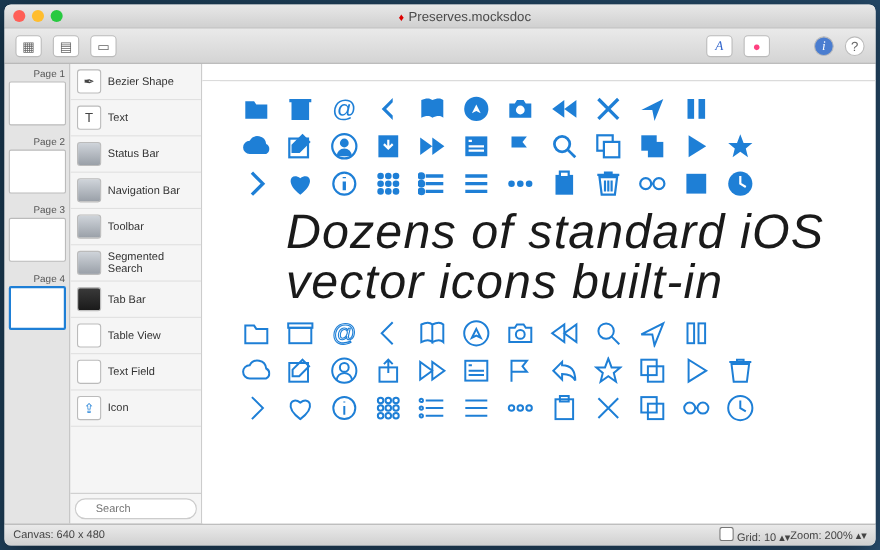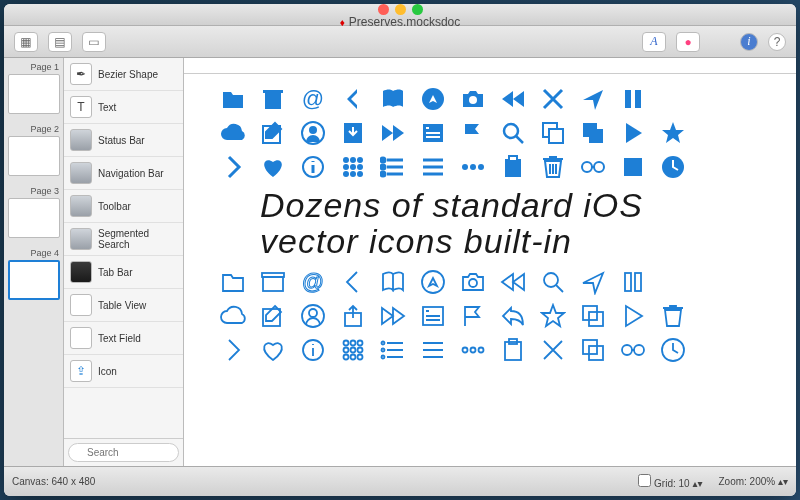--- a/index.html
+++ b/index.html
@@ -1,18 +1,18 @@
 <!DOCTYPE html>
 <html><head>
 <meta charset="utf-8">
 <style>
 * { margin: 0; padding: 0; box-sizing: border-box; }
 body { width: 800px; height: 500px; font-family: -apple-system, "Helvetica Neue", sans-serif; font-size: 11px; background: linear-gradient(135deg, #1a3a52, #2c5478); overflow: hidden; }
 .window { position: absolute; top: 4px; left: 4px; right: 4px; bottom: 4px; background: #f0f0f0; border-radius: 6px; box-shadow: 0 8px 30px rgba(0,0,0,0.5); display: flex; flex-direction: column; overflow: hidden; }
-.titlebar { height: 22px; background: linear-gradient(#e8e8e8, #d0d0d0); display: flex; align-items: center; padding: 0 8px; border-bottom: 1px solid #b0b0b0; flex-direction: column; }
+.titlebar { height: 22px; background: linear-gradient(#e8e8e8, #d0d0d0); display: flex; align-items: center; padding: 0 8px; border-bottom: 1px solid #b0b0b0; }
 .traffic { display: flex; gap: 6px; }
 .tl { width: 11px; height: 11px; border-radius: 50%; }
 .tl-close { background: #ff5f57; }
 .tl-min { background: #ffbd2e; }
 .tl-max { background: #28c940; }
 .title { flex: 1; text-align: center; font-size: 12px; color: #4a4a4a; }
 .title::before { content: "♦"; color: #d00; margin-right: 4px; font-size: 10px; }
 .toolbar { height: 32px; background: linear-gradient(#eaeaea, #d4d4d4); border-bottom: 1px solid #aaa; display: flex; align-items: center; padding: 0 10px; gap: 10px; }
 .toolbar .tbtn { width: 24px; height: 20px; border: 1px solid #bbb; border-radius: 4px; background: #fff; display: inline-flex; align-items: center; justify-content: center; color: #666; font-size: 12px; }
 .toolbar .spacer { flex: 1; }
@@ -30,22 +30,22 @@
 .lib-name { font-size: 10px; color: #333; line-height: 1.1; }
 .search { padding: 4px; border-top: 1px solid #ccc; }
 .search input { width: 100%; padding: 3px 6px 3px 18px; border: 1px solid #ccc; border-radius: 10px; font-size: 10px; }
 .canvas-area { flex: 1; display: flex; flex-direction: column; background: #fafafa; }
 .rulers-h { height: 16px; background: #fff; border-bottom: 1px solid #ccc; }
 .canvas { flex: 1; background: #fff; position: relative; padding: 12px 20px; overflow: hidden; border-left: 16px solid #fff; }
 .icon-row { display: flex; gap: 14px; margin-bottom: 8px; }
 .icon-row svg { width: 26px; height: 26px; }
 .stroke-row svg { stroke: #1e7fd6; fill: none; stroke-width: 1.8; }
 .fill-row svg { fill: #1e7fd6; }
-.hero { font-family: Impact, "Arial Black", sans-serif; font-style: italic; font-size: 34px; line-height: 1.05; color: #1a1a1a; margin: 6px 0 10px 40px; letter-spacing: 1px; }
-.statusbar { height: 30px; background: linear-gradient(#eaeaea, #d0d0d0); border-top: 1px solid #aaa; display: flex; align-items: center; padding: 0 8px; font-size: 10px; color: #444; gap: 16px; }
+.hero { font-family: Impact, "Arial Black", sans-serif; font-style: italic; font-size: 44px; line-height: 1.05; color: #1a1a1a; margin: 6px 0 10px 40px; letter-spacing: 1px; }
+.statusbar { height: 20px; background: linear-gradient(#eaeaea, #d0d0d0); border-top: 1px solid #aaa; display: flex; align-items: center; padding: 0 8px; font-size: 10px; color: #444; }
 .statusbar .spacer { flex: 1; }
 </style>
 </head>
 <body>
 
 <div class="window">
 
   <div class="titlebar">
     <div class="traffic">
       <div class="tl tl-close"></div>

